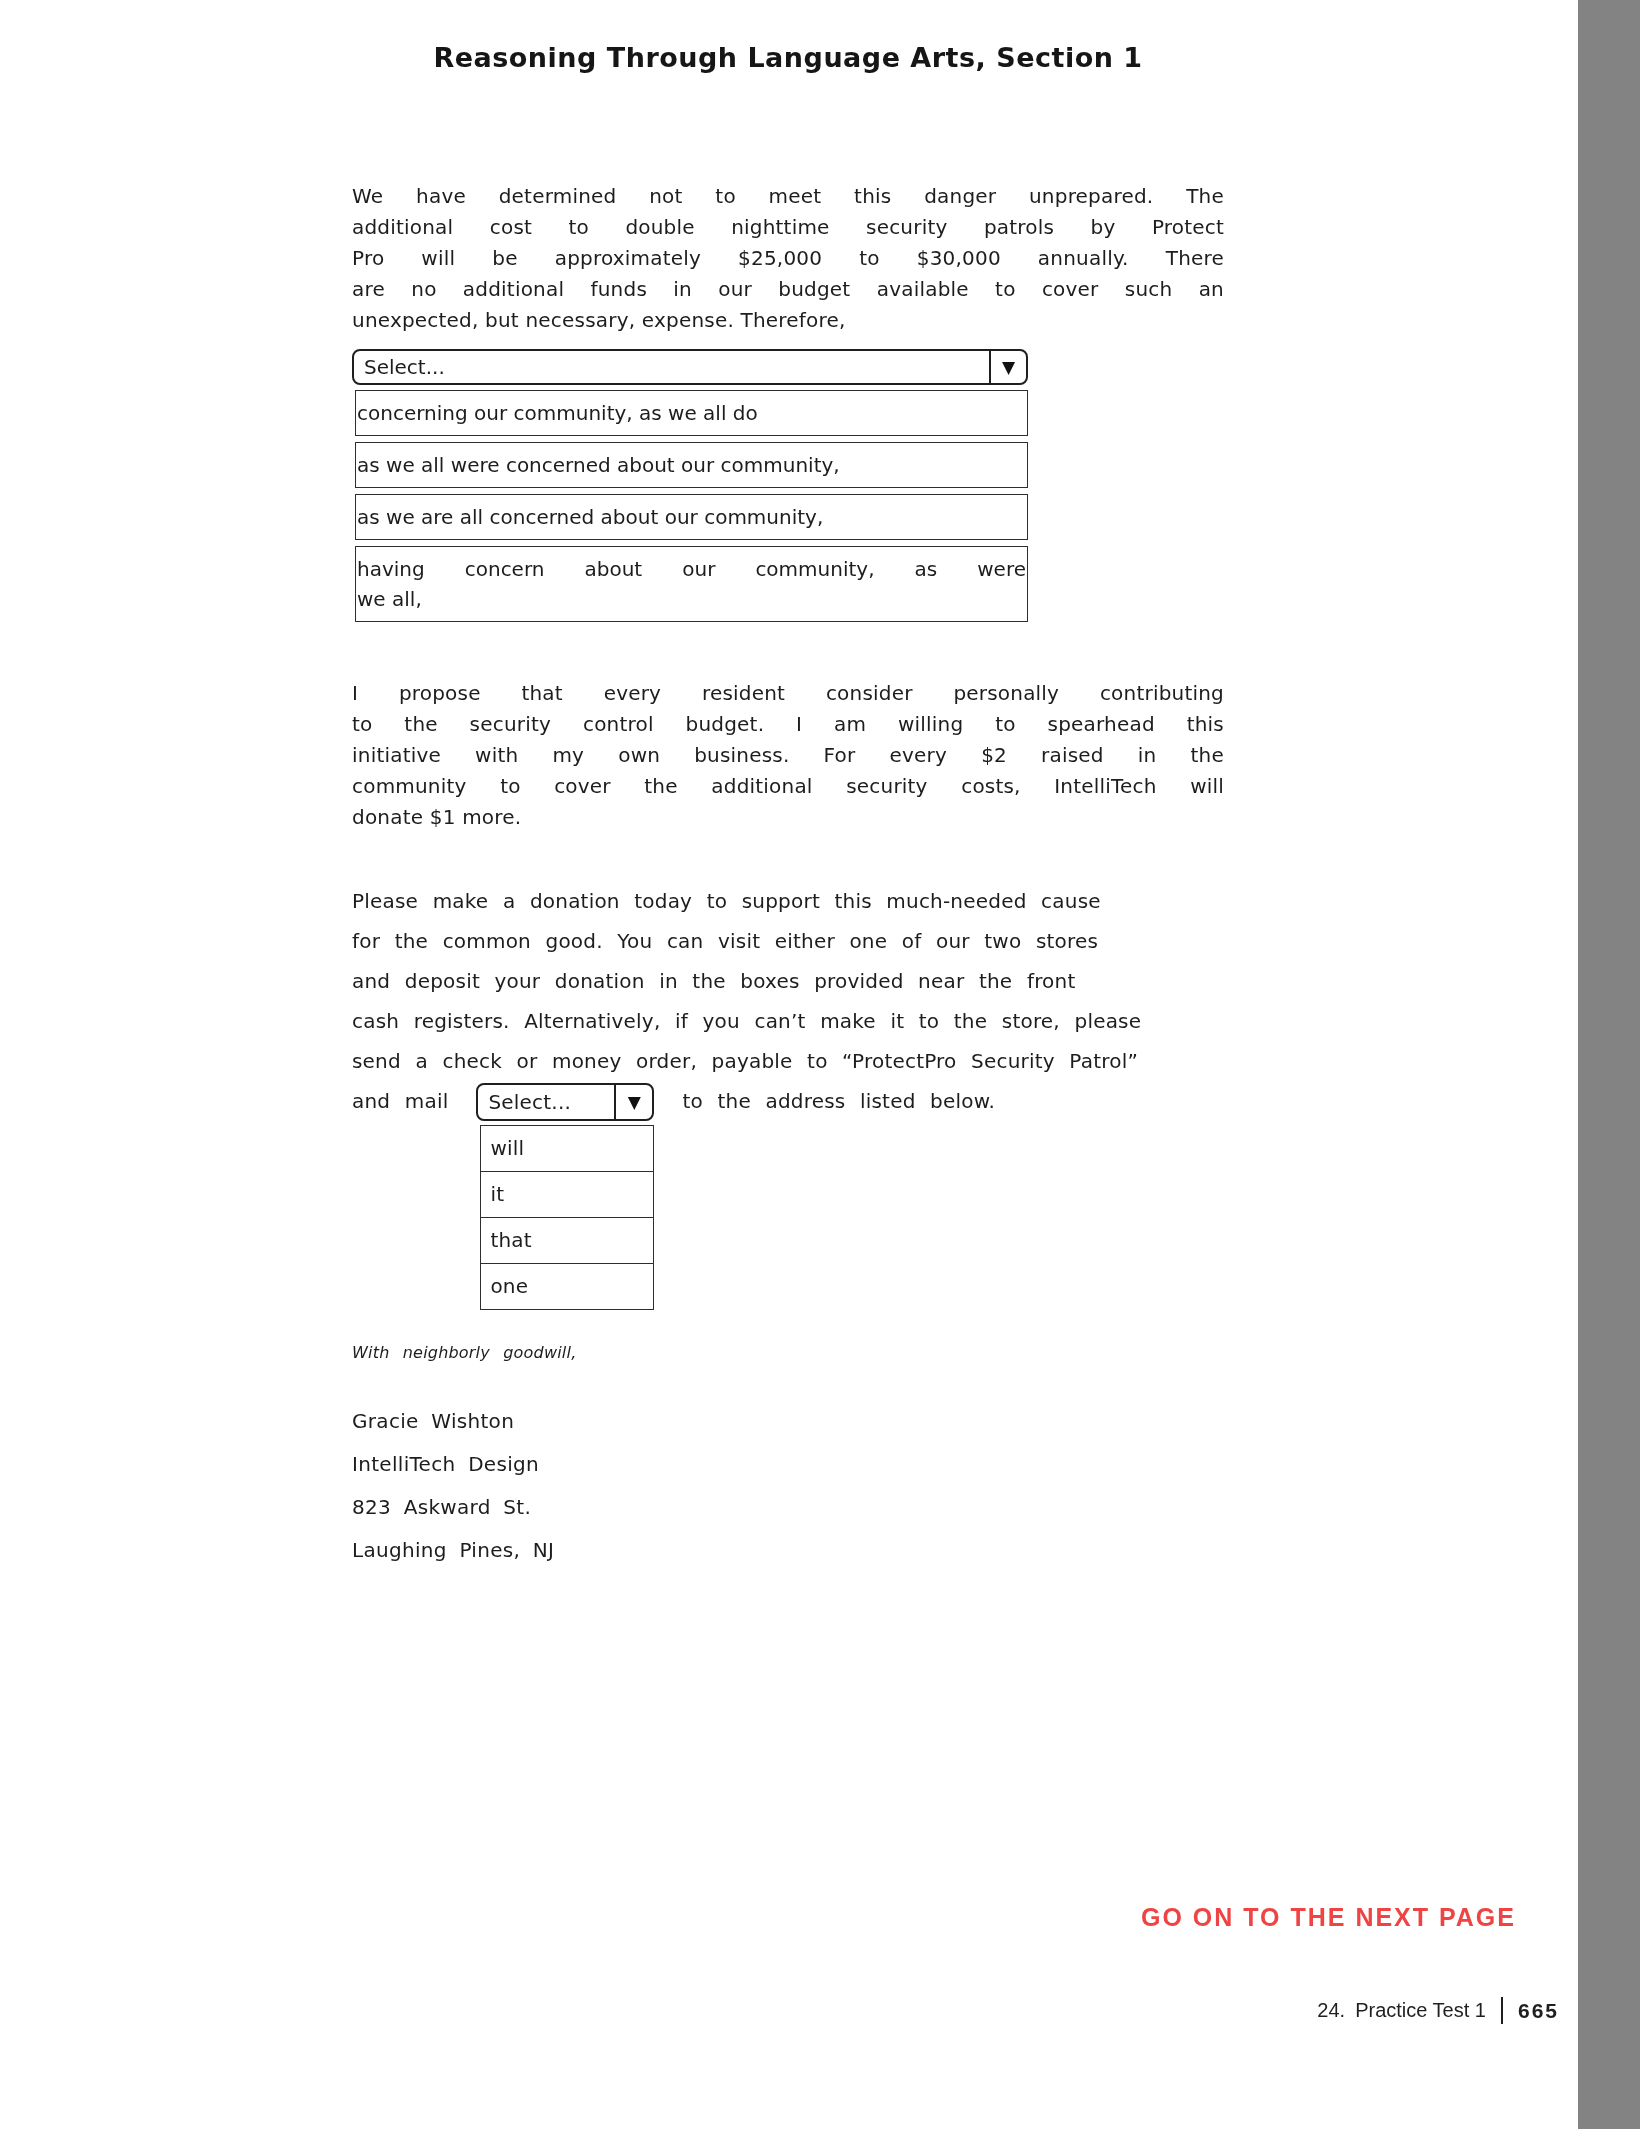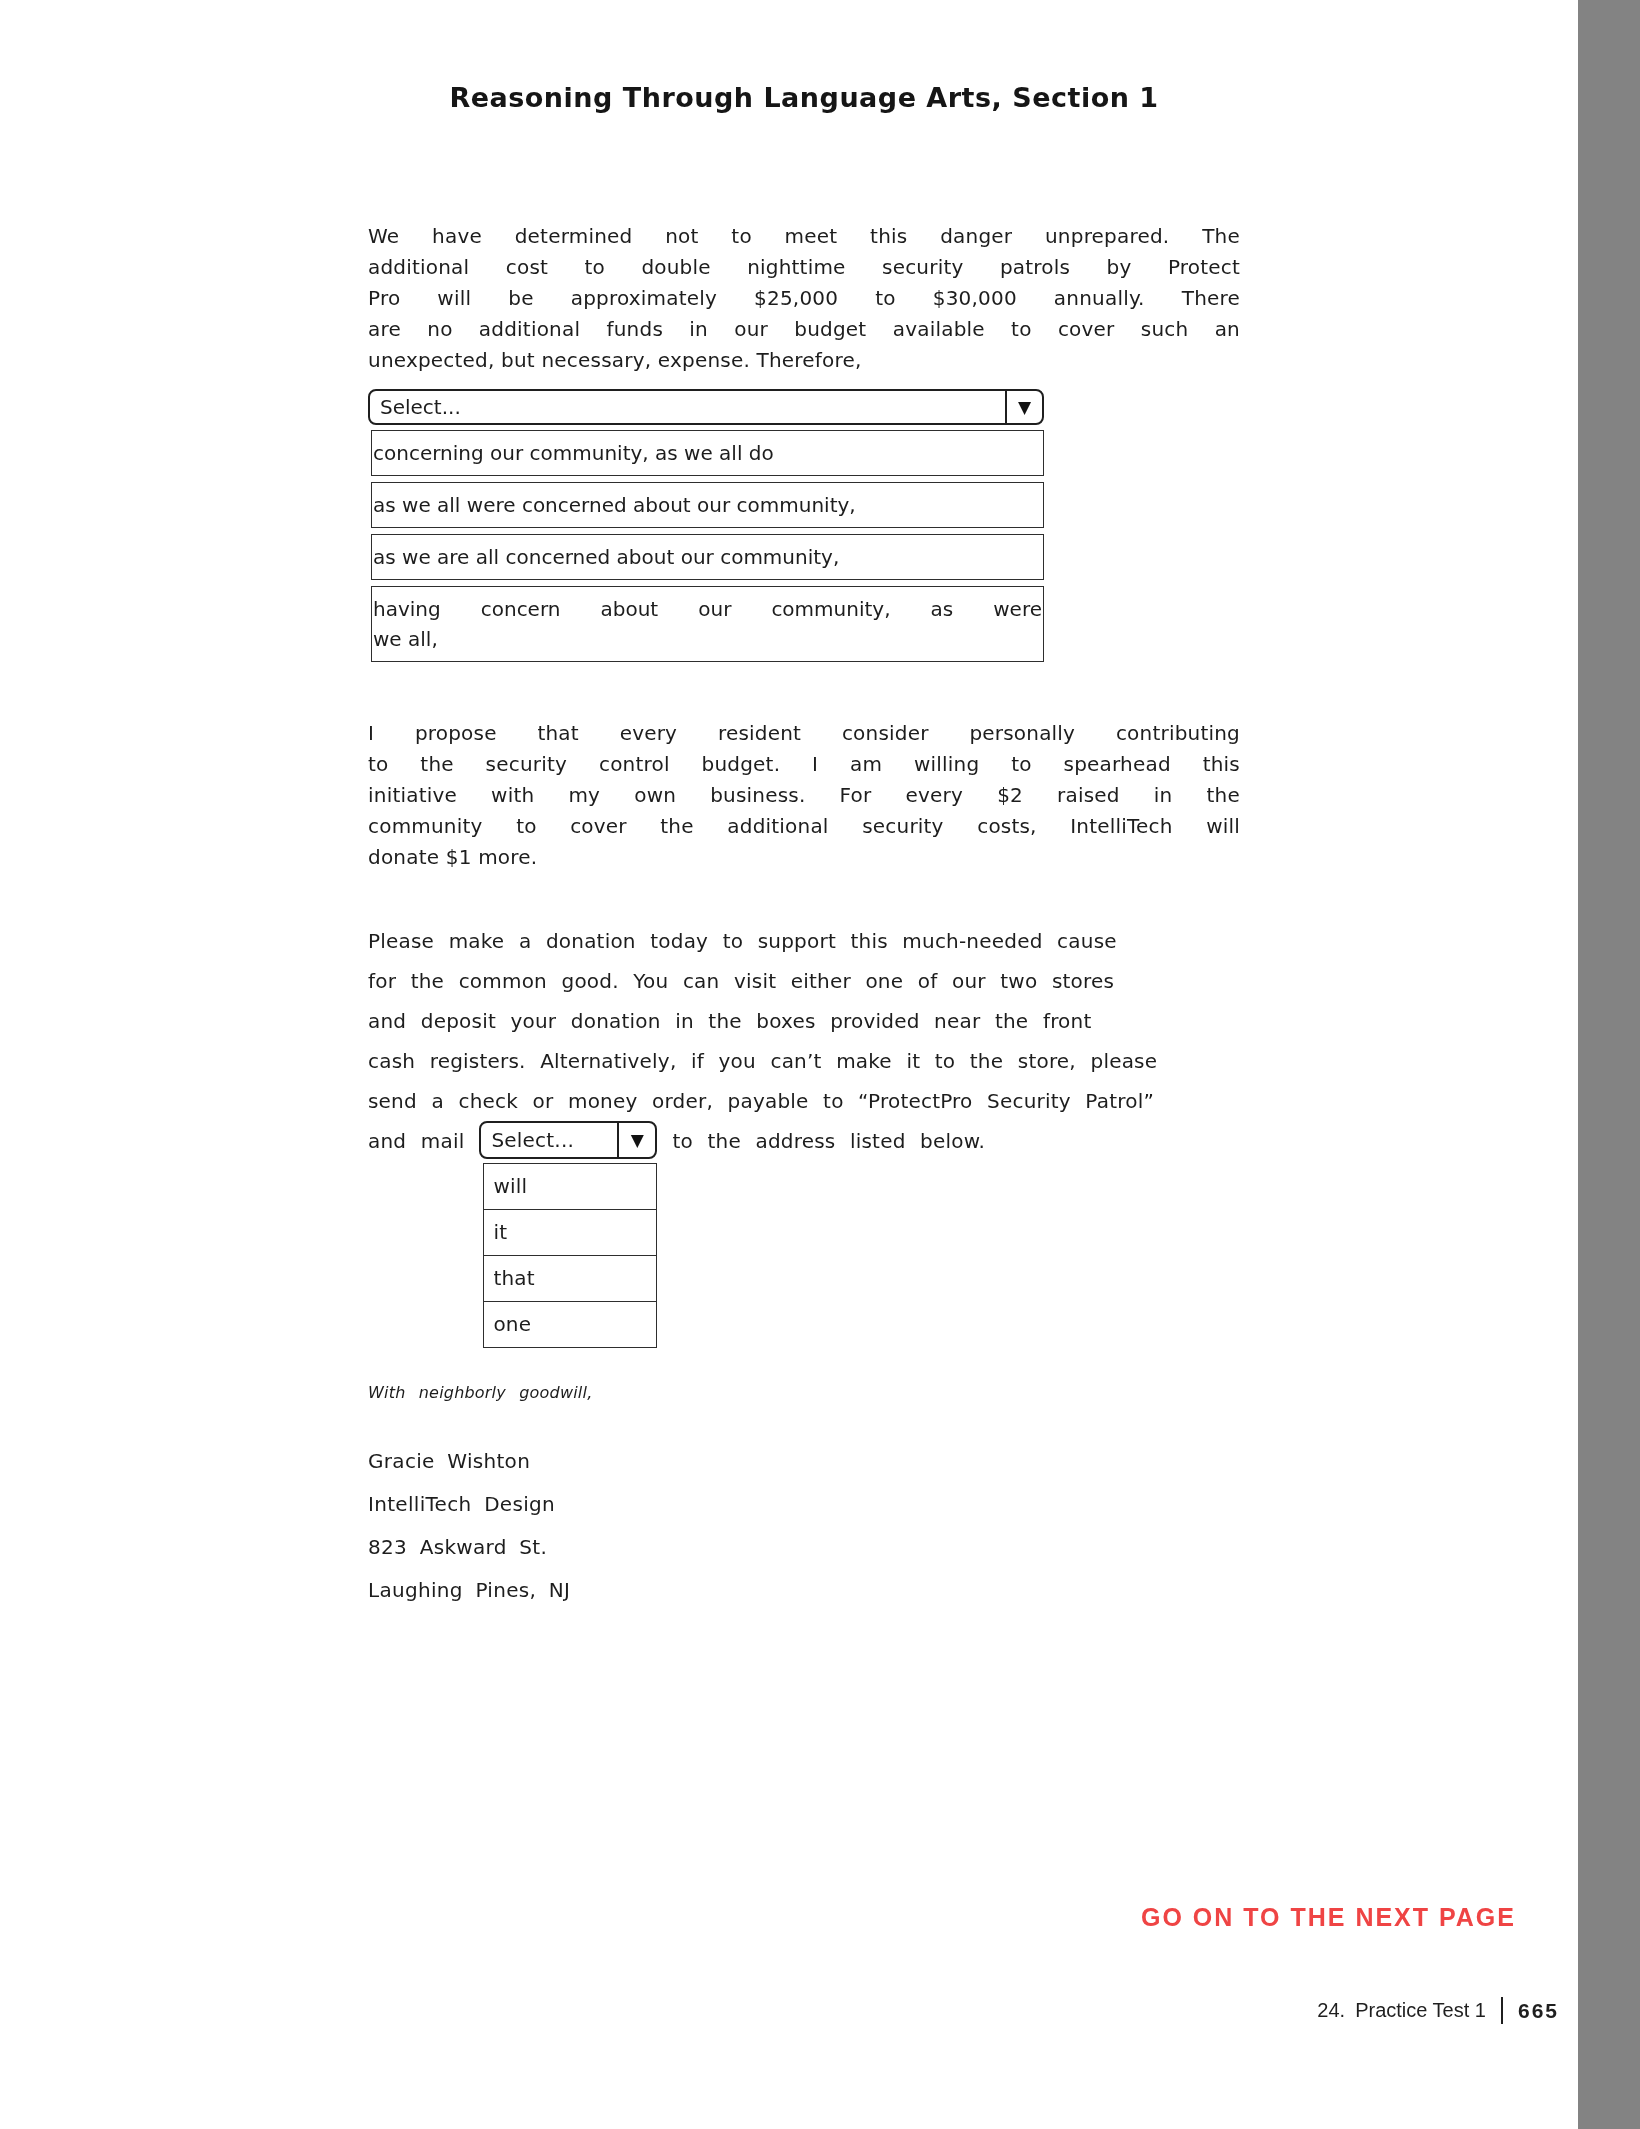--- a/index.html
+++ b/index.html
@@ -5,21 +5,21 @@
   html,body { margin:0; padding:0; }
   body { background:#ffffff; }
   .page {
     position:relative; width:1640px; height:2129px; background:#ffffff;
     font-family:"DejaVu Sans", sans-serif; color:#1d1d1d; overflow:hidden;
   }
   .edge-bar {
     position:absolute; top:0; right:0; width:62px; height:2129px;
     background:var(--sidebar-gray, #838383);
   }
-  .content { position:absolute; left:368px; top:0; width:980px;margin-top:40px; }
+  .content { position:absolute; left:352px; top:0; width:980px; }
 
   .title {
     margin:42px 0 0 0; width:872px; text-align:center;
     font-size:27px; font-weight:bold; letter-spacing:0.5px; color:#161616;
   }
 
   .para { width:872px; font-size:20px; line-height:31px; letter-spacing:0.2px; }
   .para-1 { margin-top:108px; }
   .para-2 { margin-top:56px; }
   .jline { text-align:justify; text-align-last:justify; white-space:normal; }
@@ -38,21 +38,21 @@
   }
   .select-arrow-box span { font-size:17px; line-height:1; color:#111; }
 
   .options-1 { margin-top:5px; margin-left:3px; width:673px; }
   .option-row {
     box-sizing:border-box; border:1.5px solid #2e2e2e; background:#fff;
     margin-bottom:6px; padding:7px 1px; font-size:20px; line-height:30px;
   }
 
   .para-3 { margin-top:48px; width:975px; line-height:40px; word-spacing:8px; }
-  .p3-inline { display:flex; align-items:flex-start; height:40px; }
+  .p3-inline { display:flex; align-items:flex-end; height:40px;gap:13px; }
   .select-2 { width:178px; height:38px; margin:0 15px; flex:0 0 auto; }
   .select-2 .select-arrow-box { width:36px; }
   .options-2 {
     position:absolute; top:40px; left:2px; width:172px;
     border:1.5px solid #2e2e2e; background:#fff; display:block;
     font-size:20px; line-height:30px; word-spacing:normal; letter-spacing:0.2px;
   }
   .option-row2 { display:block; padding:7px 0 8px 9px; border-top:1.5px solid #2e2e2e; }
   .option-row2:first-child { border-top:none; }
 

